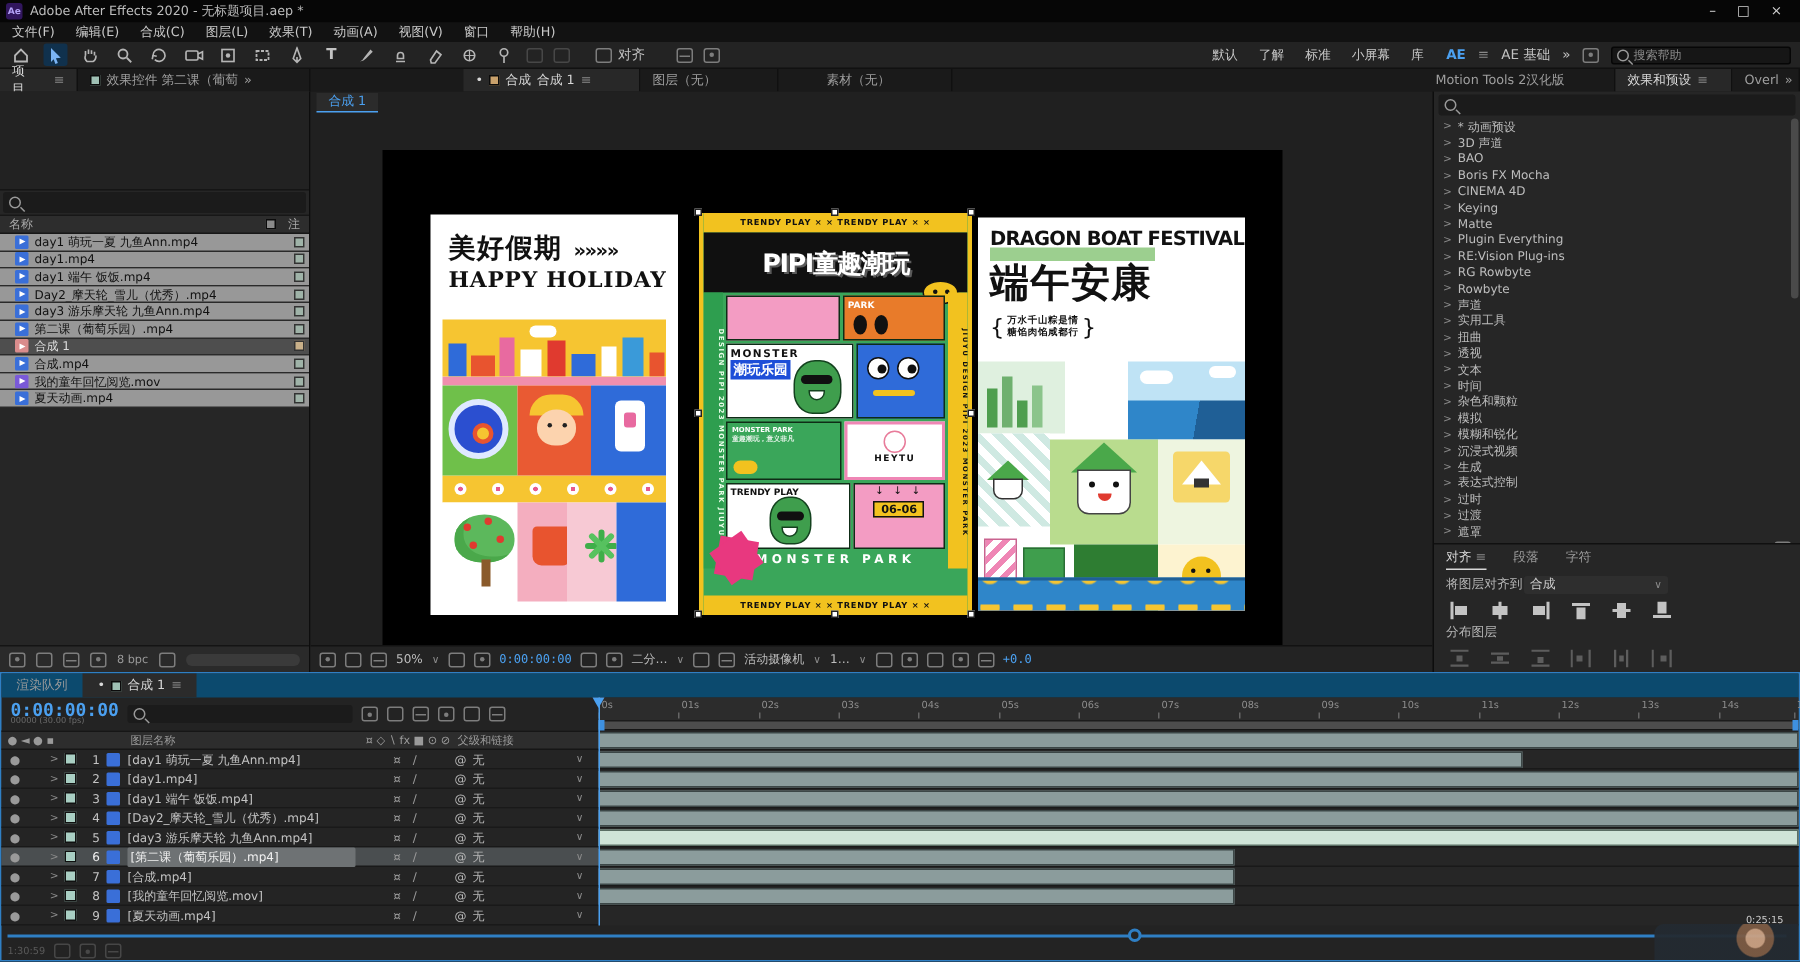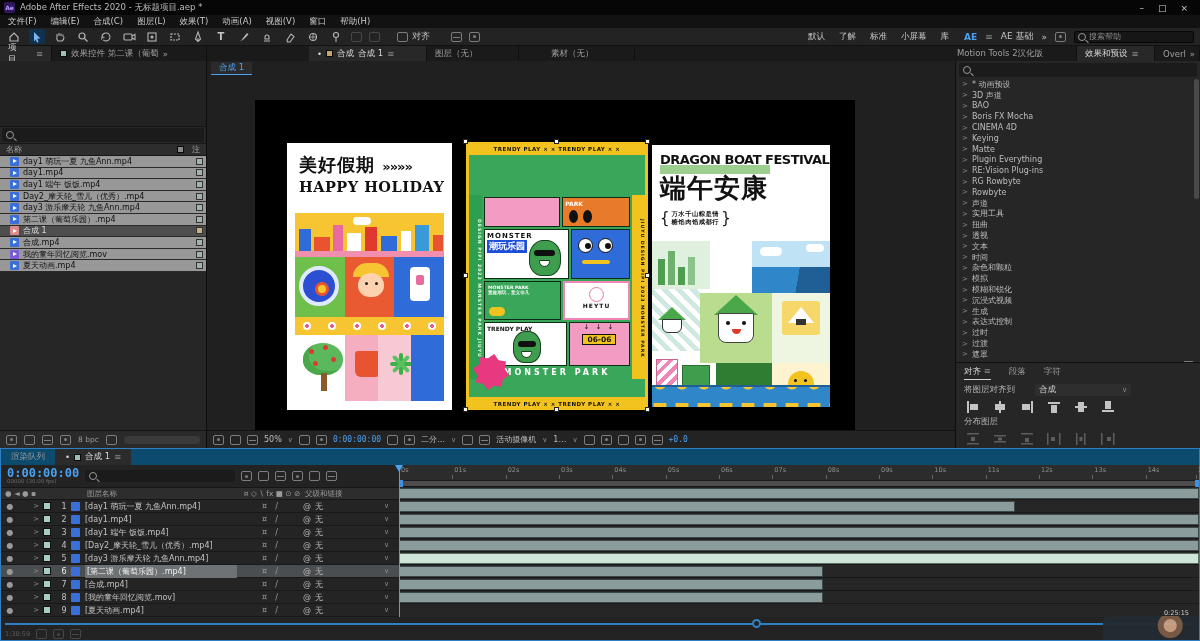--- a/index.html
+++ b/index.html
@@ -136,21 +136,21 @@
   .fx-search { height:14px; margin:2px 3px; background:#1b1b1b; border-radius:2px; display:flex; align-items:center; gap:3px; padding:0 4px; }
   .fx-list { position:relative; }
   .fxrow { height:10.8px; display:flex; align-items:center; gap:4px; padding-left:6px; color:#bdbdbd; font-size:8px; white-space:nowrap; }
   .fxrow .tri { color:#8a8a8a; font-size:7px; }
   .fx-scroll { position:absolute; right:1px; top:18px; width:5px; height:120px; background:#4a4a4a; border-radius:3px; }
   .fx-foot { height:12px; display:flex; justify-content:flex-end; padding:0 6px; align-items:center; }
   
   #alignpanel { position:absolute; left:0; bottom:0; width:100%; height:86px; background:#262626; border-top:1px solid #101010; font-size:8.5px; }
   .al-tabs { display:flex; gap:18px; padding:3px 8px 2px 8px; color:#9a9a9a; }
   .al-tabs .on { color:#d8d8d8; border-bottom:1px solid #d8d8d8; padding-bottom:1px; }
-  .al-row { display:flex; align-items:flex-start; gap:20px; padding:2px 8px; color:#b5b5b5; }
+  .al-row { display:flex; align-items:flex-start; gap:1px; padding:2px 8px; color:#b5b5b5; }
   .al-dd { flex:1; height:12px; display:flex; align-items:center; justify-content:space-between; padding:0 4px; color:#cfcfcf; background:#2e2e2e; border-radius:2px; max-width:96px; }
   .al-btns { display:flex; gap:13px; padding:3px 10px; }
   .al-btns svg { display:block; }
   .dimmed { opacity:.35; }
 
   
   #timeline { position:absolute; left:0; top:448px; width:1200px; height:193px; background:#232323; border:1px solid #2f7fc4; }
   .tl-tabs { height:16px; background:#0c4a6e; display:flex; align-items:center; font-size:8.5px; color:#9a9a9a; }
   .tl-tab { padding:0 10px; height:100%; display:flex; align-items:center; gap:4px; }
   .tl-tab.on { background:#2b2b2b; color:#d8d8d8; }
@@ -510,20 +510,26 @@
           </div>
           <div class="tile" style="background:#2f6bd9;"></div>
         </div>
       </div>
     </div>
 
     <div class="poster" id="poster2">
       <div class="p2-band">
           <span>TRENDY PLAY  ×   ×   TRENDY PLAY  ×   ×</span>
         </div>
+      <div class="p2-title">
+        <span class="p2-title-text">PIPI童趣潮玩</span>
+        <span class="p2-blob">
+            <i></i>
+          </span>
+      </div>
       <div class="p2-body">
         <div class="vstrip">DESIGN PIPI 2023 MONSTER PARK JIUYU</div>
         <div class="p2-center">
           <div class="p2r" style="height:32px;">
             <div class="pane" style="flex:1.2;background:#f39cc3;"></div>
             <div class="pane" style="flex:1;background:#e87b2a;color:#fff;font-size:6px;font-weight:bold;padding:2px;">
               <span>PARK</span>
               <span style="position:absolute;left:6px;top:12px;width:9px;height:13px;background:#111;border-radius:50%;"></span>
               <span style="position:absolute;left:20px;top:12px;width:9px;height:13px;background:#111;border-radius:50%;"></span>
             </div>

